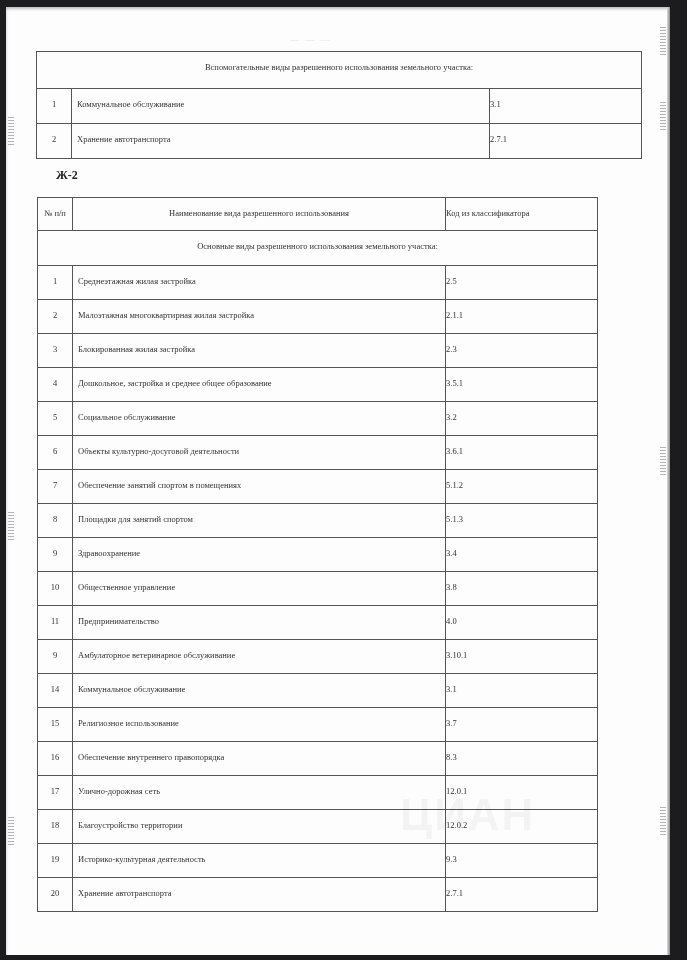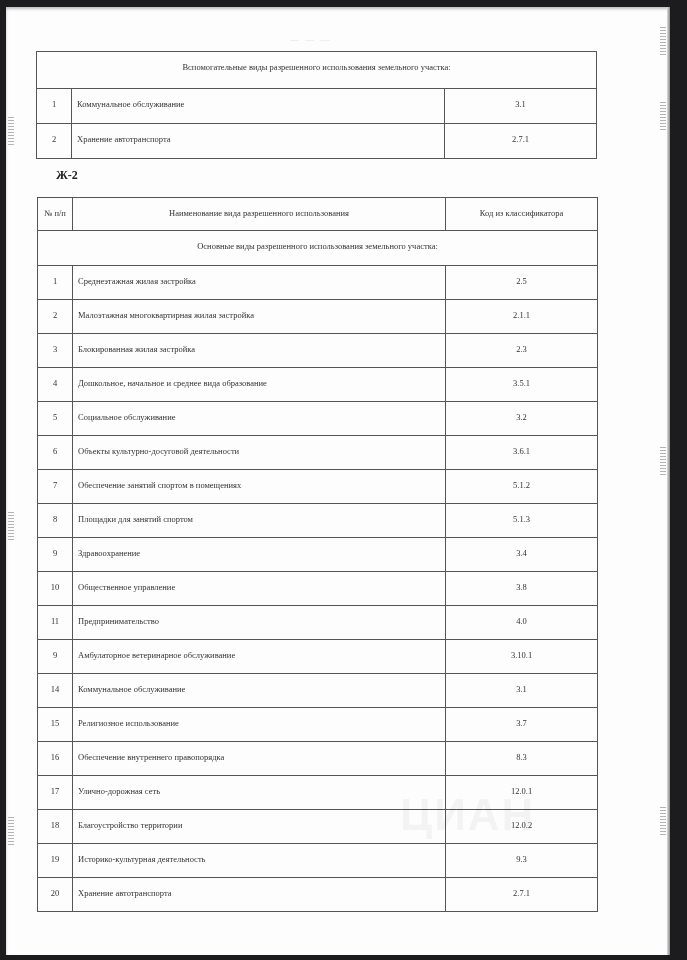--- a/index.html
+++ b/index.html
@@ -35,25 +35,25 @@
       position: absolute;
       border-collapse: collapse;
       font-size: 8.5px;
       color: #333;
     }
     table.doc td {
       border: 1px solid #555;
       vertical-align: top;
       padding: 0;
     }
-    .t1 { left: 36px; top: 51px; width: 561px; }
+    .t1 { left: 36px; top: 51px; width: 606px; }
     .t2 { left: 37px; top: 197px; width: 561px; }
     .num-col { width: 34px; text-align: center; }
     .name-col { text-align: left; padding-left: 5px !important; }
-    .code-col { width: 151px; text-align: center; }
+    .code-col { width: 151px; }
     .cell-inner { padding-top: 10px; }
     tr.row td { height: 33px; }
     tr.section td { height: 34px; text-align: center; }
     tr.head td { height: 32px; }
     .t1 tr.row td { height: 34px; }
     .t1 tr.section td { height: 36px; }
     .zone-label {
       position: absolute; left: 56px; top: 168px;
       font-size: 12px; font-weight: bold; color: #222;
     }
@@ -168,21 +168,21 @@
         </td>
         <td class="code-col">
           <div class="cell-inner">2.3</div>
         </td>
       </tr>
       <tr class="row">
         <td class="num-col">
           <div class="cell-inner">4</div>
         </td>
         <td class="name-col">
-          <div class="cell-inner">Дошкольное, начальное и среднее вида образование</div>
+          <div class="cell-inner">Дошкольное, застройка и среднее общее образование</div>
         </td>
         <td class="code-col">
           <div class="cell-inner">3.5.1</div>
         </td>
       </tr>
       <tr class="row">
         <td class="num-col">
           <div class="cell-inner">5</div>
         </td>
         <td class="name-col">

